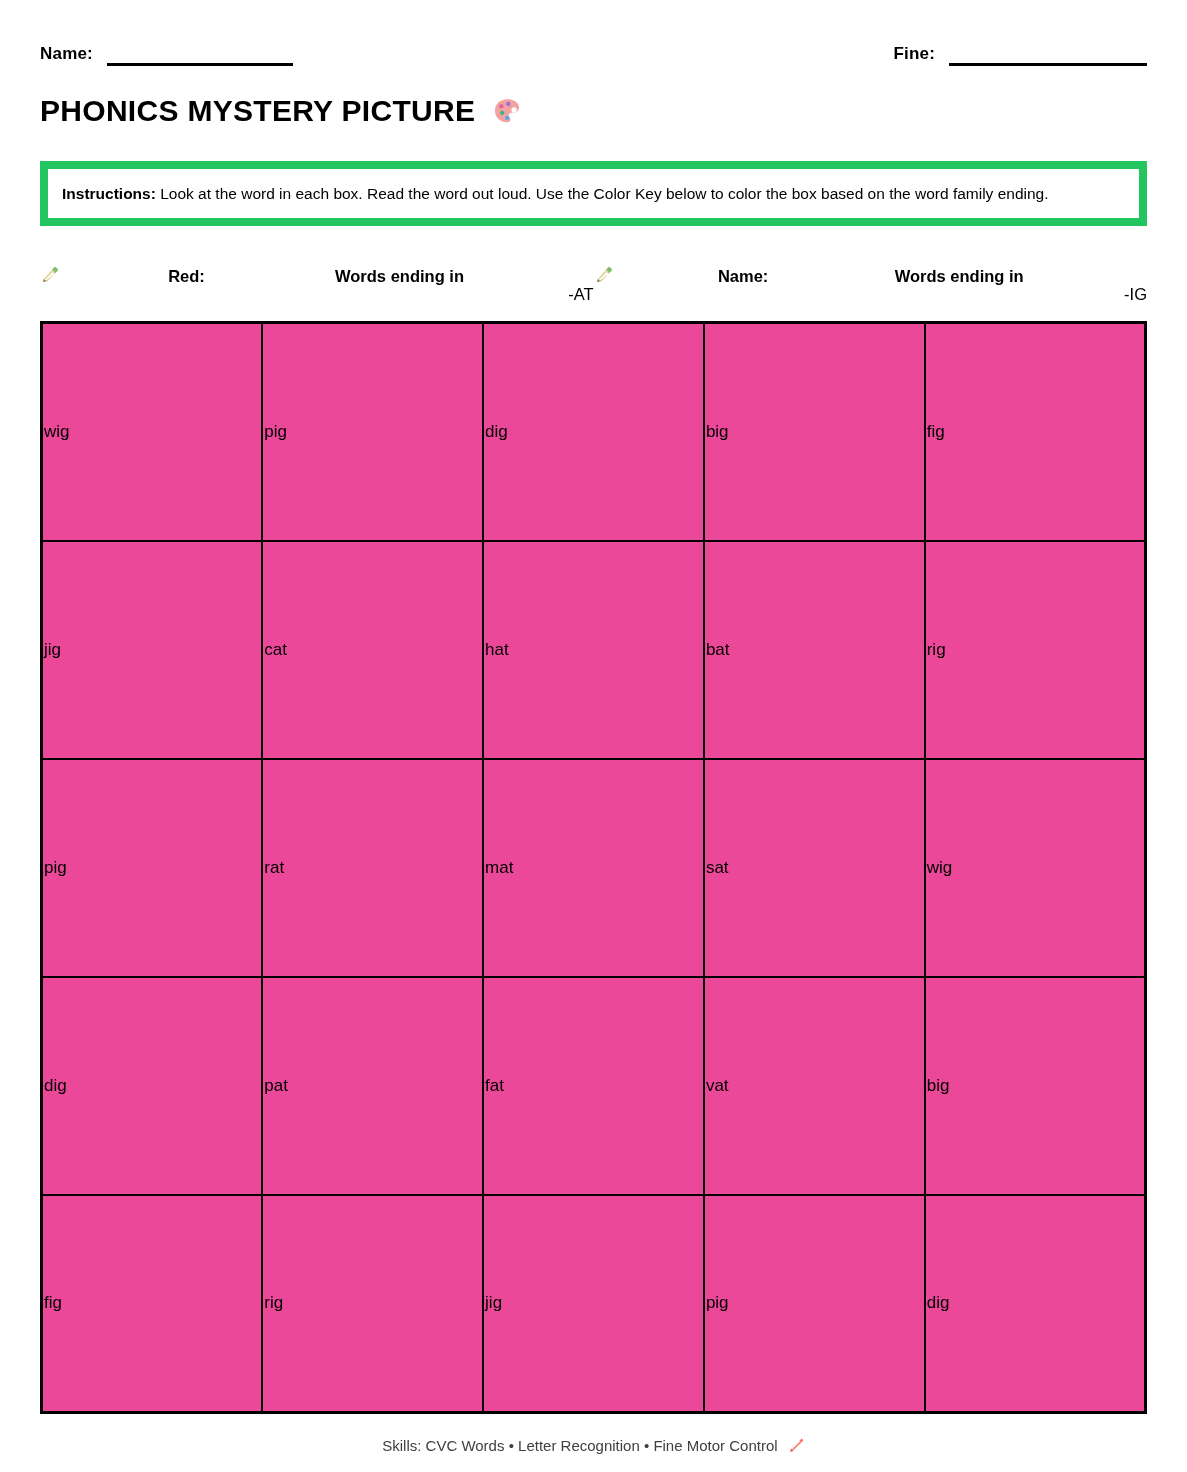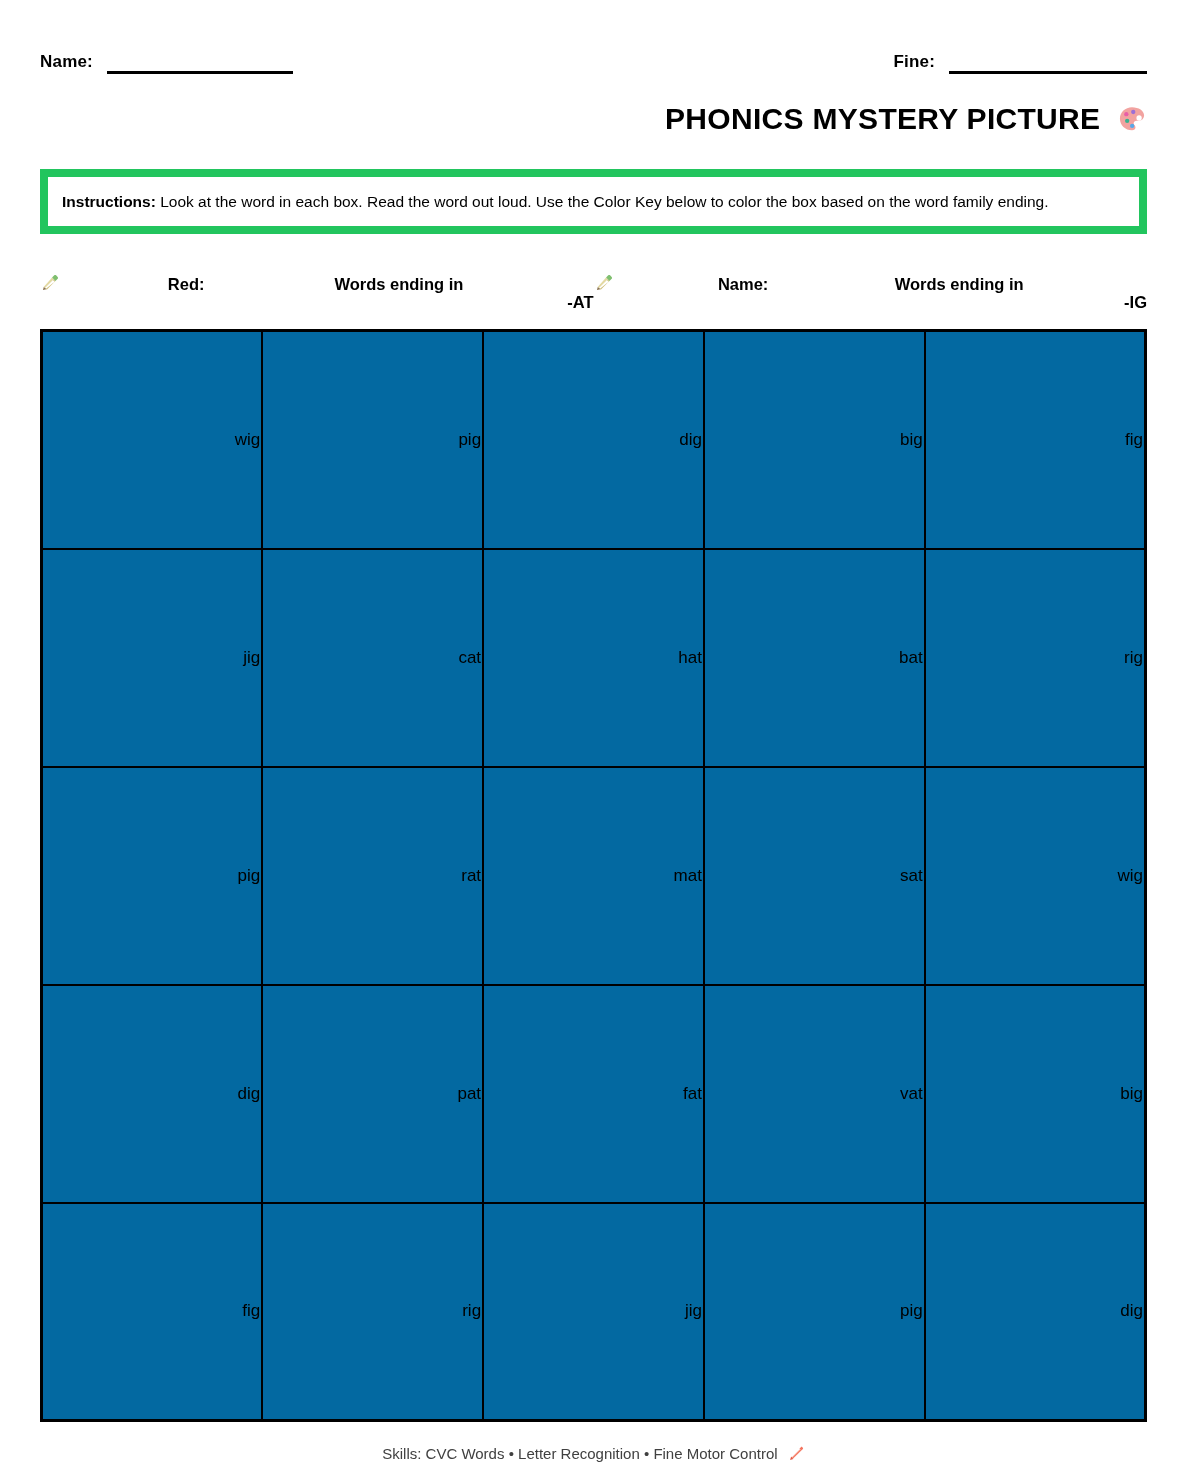--- a/index.html
+++ b/index.html
@@ -6,21 +6,21 @@
   html, body {
     margin: 0;
     padding: 0;
     background: #ffffff;
     font-family: "Liberation Sans", sans-serif;
     color: #000000;
   }
   .page {
     width: 1187px;
     height: 1472px;
-    padding: 16px 40px;
+    padding: 8px 40px;
     background: #ffffff;
     position: relative;
   }
   
   .header-row {
     display: flex;
     justify-content: space-between;
     align-items: flex-end;
     padding-top: 36px;
   }
@@ -35,21 +35,21 @@
     border-bottom: 3px solid #000;
     margin-left: 14px;
     transform: translateY(2px);
   }
   .name-line { width: 186px; }
   .date-line { width: 198px; }
 
   
   .title-row {
     margin: 30px 0 0 0;
-    text-align: right;
+    text-align: left;
     font-size: 30px;
     font-weight: 800;
     letter-spacing: 0.3px;
     line-height: 34px;
   }
   .title-row svg { vertical-align: -5px; margin-left: 8px; }
 
   
   .instructions-box {
     border: 8px solid #22c55e;
@@ -70,37 +70,37 @@
     flex: 1;
     display: flex;
     justify-content: space-between;
     align-items: center;
     font-size: 16.5px;
     font-weight: 700;
   }
   .key-item svg { margin-right: 9px; }
   .key-label { margin-right: 7px; }
   .key-text { margin-right: 5px; margin-left: 24px; }
-  .key-suffix { font-weight: 700; margin-top: 36px; }
+  .key-suffix { font-weight: 400; margin-top: 36px; }
 
   
   .word-grid {
     width: 100%;
     border-collapse: collapse;
     table-layout: fixed;
     border: 3px solid #000;
   }
   .word-grid td {
     border: 2px solid #000;
     height: 218px;
-    text-align: right;
+    text-align: left;
     vertical-align: middle;
     font-size: 17px;
     font-weight: 400;
-    background: #0369a1;
+    background: #ec4899;
     cursor: pointer;
   }
 
   
   .footer {
     margin-top: 23px;
     text-align: center;
     font-size: 15px;
     color: #404040;
   }

